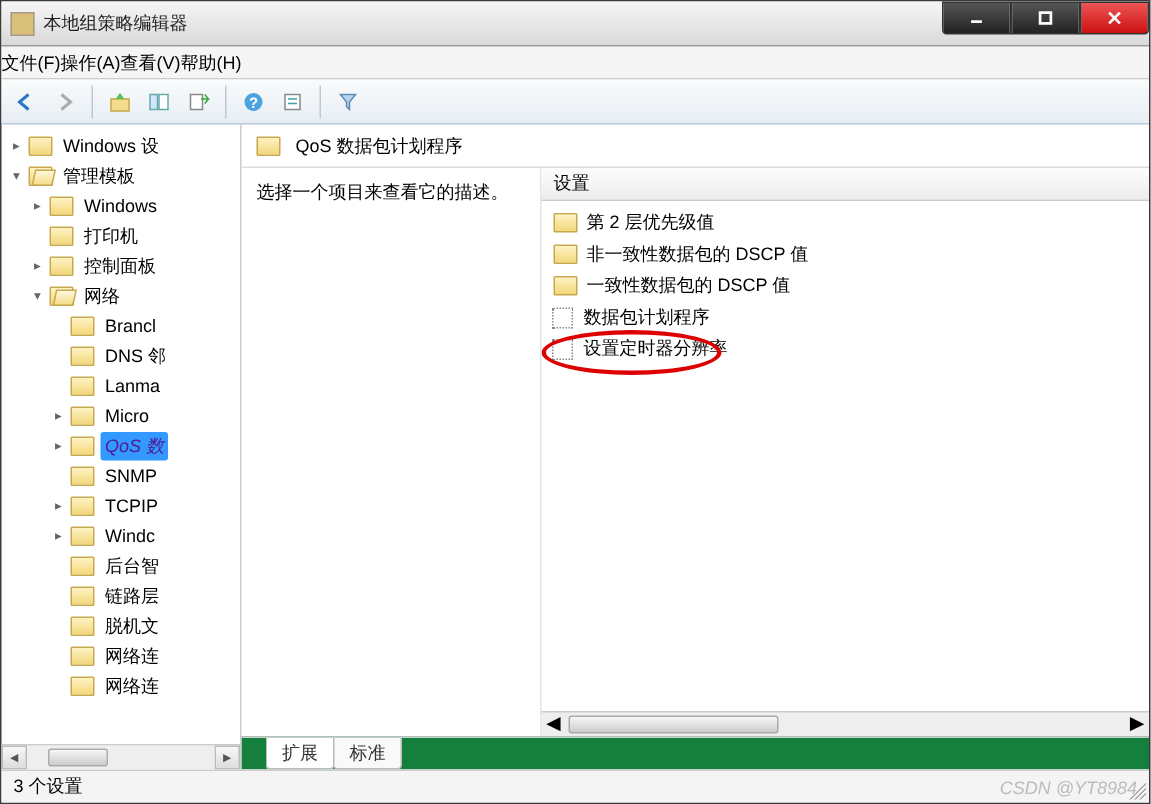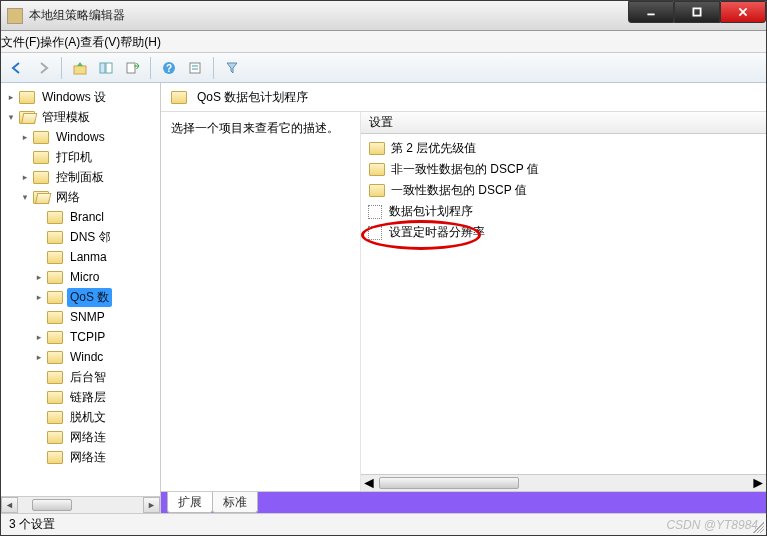--- a/index.html
+++ b/index.html
@@ -23,40 +23,40 @@
   .tree-pane { width:160px; border-right:1px solid #ccc; overflow:hidden; display:flex; flex-direction:column; position:relative;}
   .tree { flex:1; overflow:hidden; font-size:12px; padding-top:4px; }
   .tree ul { list-style:none; margin:0; padding:0 0 0 14px; }
   .tree > ul { padding-left:2px; }
   .tnode { display:flex; align-items:center; height:20px; white-space:nowrap; padding-left:2px;}
   .twisty { width:12px; height:12px; display:inline-flex; align-items:center; justify-content:center; font-size:9px; color:#666; cursor:pointer;}
   .twisty.empty { visibility:hidden; }
   .folder-ic { width:16px; height:13px; background:linear-gradient(to bottom,#fff2c4,#f1d77b); border:1px solid #c8a84c; border-radius:1px; margin:0 4px 0 2px; position:relative; flex:0 0 auto;}
   .folder-ic.open::before { content:""; position:absolute; left:1px; right:-1px; bottom:-1px; height:9px; background:linear-gradient(to bottom,#fff8dc,#f4dd8a); border:1px solid #c8a84c; transform:skewX(-12deg); transform-origin:bottom left;}
   .tlabel { padding:1px 3px; border-radius:2px; }
-  .tlabel.sel { background:#3399ff; color:#0f172a; }
+  .tlabel.sel { background:#3399ff; color:#4c1d95;font-style:italic; }
   .hscroll { height:17px; background:#eee; border-top:1px solid #ccc; display:flex; align-items:center;}
   .hscroll .arrow { width:17px; height:16px; background:linear-gradient(to bottom,#f7f7f7,#ddd); border:1px solid #bbb; display:flex; align-items:center; justify-content:center; font-size:9px; color:#555;}
   .hscroll .track { flex:1; height:16px; background:#eee; position:relative;}
   .hscroll .thumb { position:absolute; left:14px; top:2px; height:12px; width:40px; background:linear-gradient(to bottom,#f7f7f7,#ccc); border:1px solid #aaa; border-radius:2px;}
   .content-pane { flex:1; display:flex; flex-direction:column; min-width:0;}
   .content-header { display:flex; align-items:center; height:28px; padding:4px 8px; font-size:12px; gap:6px;}
   .content-body { flex:1; display:flex; border-top:1px solid #ddd; min-height:0;}
   .desc-col { width:200px; padding:8px 10px; font-size:12px; border-right:1px solid #e4e4e4;}
   .list-col { flex:1; display:flex; flex-direction:column; min-width:0;}
   .list-header { height:22px; background:linear-gradient(to bottom,#fdfdfd,#ececec); border-bottom:1px solid #ccc; font-size:12px; display:flex; align-items:center; padding:0 8px;}
   .list-body { flex:1; padding:4px 2px; font-size:12px; position:relative; overflow:hidden;}
   .lrow { display:flex; align-items:center; height:21px; padding:0 4px; white-space:nowrap;text-align:center;}
   .setting-ic { width:16px; height:14px; margin-right:6px; display:inline-flex; align-items:center; justify-content:center; flex:0 0 auto;}
   .setting-ic::before { content:""; width:12px; height:12px; border:1px dotted #888; background:#fff;}
   .circle-annot { position:absolute; border:3px solid #d00; border-radius:50%/50%; width:120px; height:30px; left:0px; top:86px; pointer-events:none;}
   .content-hscroll { height:17px; background:#eee; border-top:1px solid #ccc; display:flex; align-items:center;}
   .content-hscroll .track { flex:1; position:relative; height:16px;}
   .content-hscroll .thumb { position:absolute; left:2px; top:2px; width:140px; height:12px; background:linear-gradient(to bottom,#f7f7f7,#ccc); border:1px solid #aaa; border-radius:2px;}
-  .tabs { height:22px; display:flex; align-items:center; background:#8b5cf6; border-top:1px solid #ccc; padding-left:6px; gap:0;}
+  .tabs { height:22px; display:flex; align-items:center; background:#15803d; border-top:1px solid #ccc; padding-left:16px; gap:0;}
   .tab { font-size:12px; padding:2px 10px 1px; border:1px solid #bbb; border-top:none; background:#f9f9f9; border-radius:0 0 3px 3px; margin-right:-1px; color:#333;}
   .tab.active { background:#fff; font-weight:normal; }
   .statusbar { height:22px; border-top:1px solid #ccc; background:#f4f4f4; display:flex; align-items:center; font-size:12px; padding:0 8px; justify-content:space-between;gap:29px;}
   .watermark { color:#bcbcbc; font-size:12px; font-style:italic;}
   .resize-grip { width:14px; height:14px; position:absolute; right:2px; bottom:2px; background:
      linear-gradient(135deg, transparent 60%, #aaa 60%, #aaa 65%, transparent 65%,
                      transparent 72%, #aaa 72%, #aaa 77%, transparent 77%,
                      transparent 84%, #aaa 84%, #aaa 89%, transparent 89%);}
   svg.ic { width:16px; height:16px; }
 </style>

